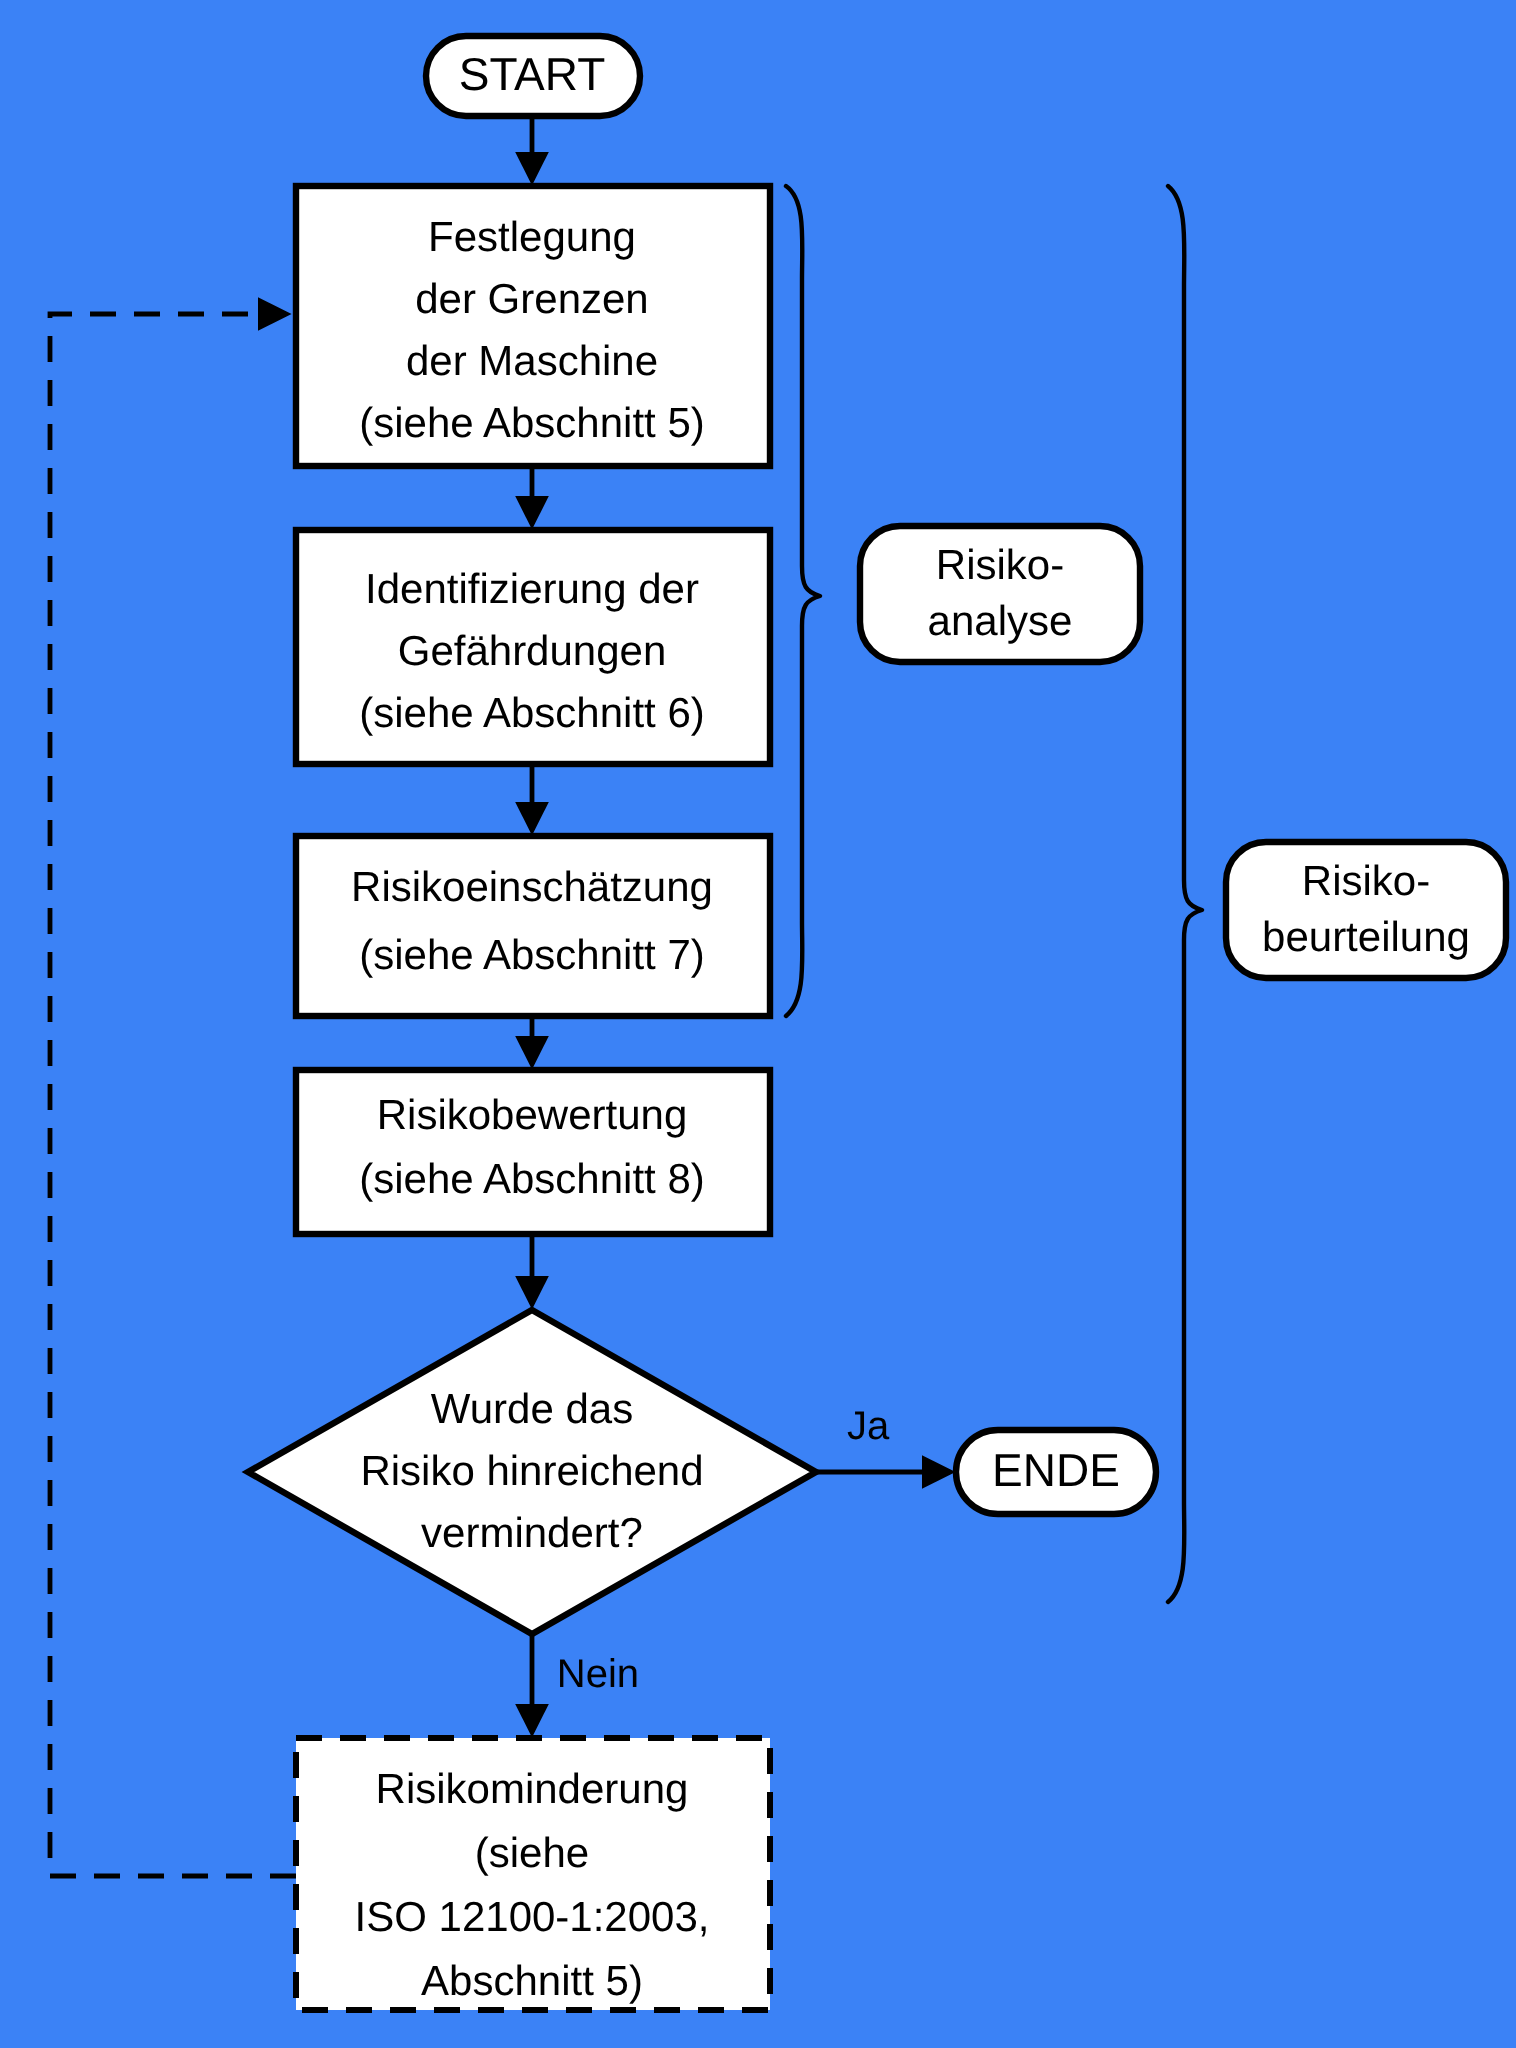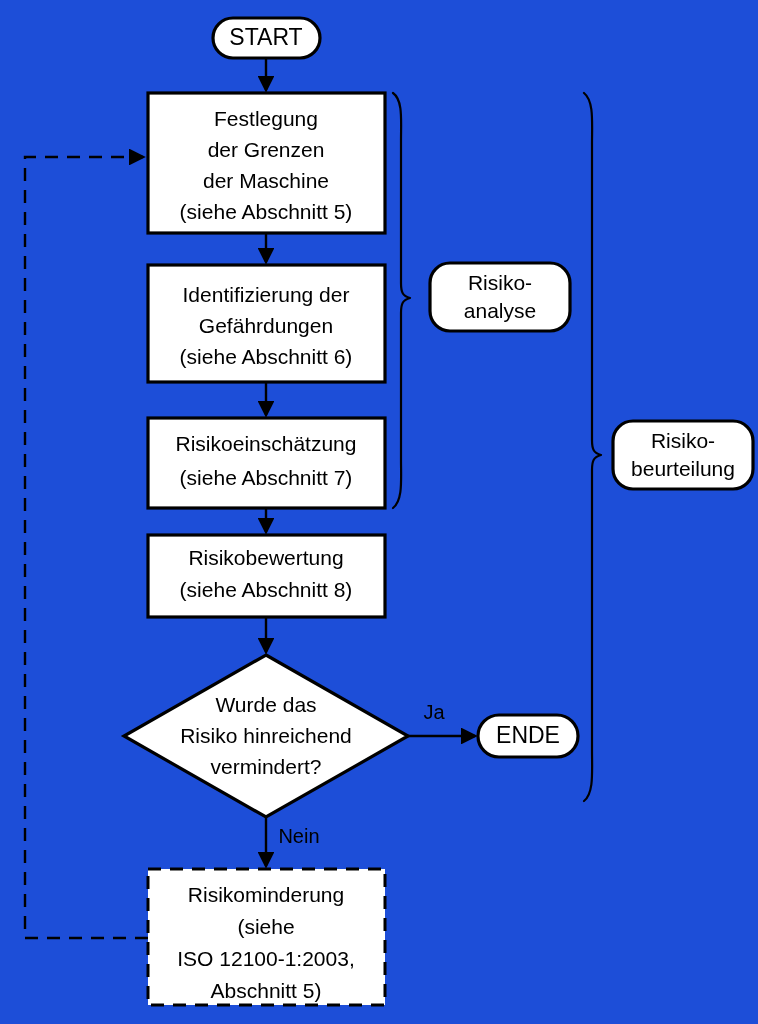--- a/index.html
+++ b/index.html
@@ -4,21 +4,21 @@
 <style>
   html, body {
     margin: 0;
     padding: 0;
     background: #ffffff;
   }
   #root {
     position: relative;
     width: 758px;
     height: 1024px;
-    background: #1d4ed8;
+    background: #3b82f6;
     font-family: "Liberation Sans", sans-serif;
     overflow: hidden;
   }
   svg#flow {
     position: absolute;
     left: 0;
     top: 0;
     width: 758px;
     height: 1024px;
   }

